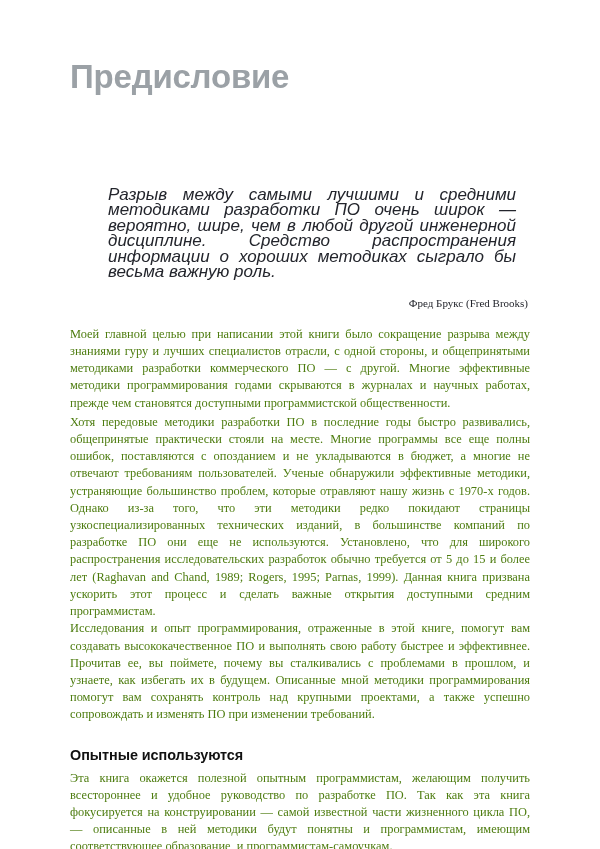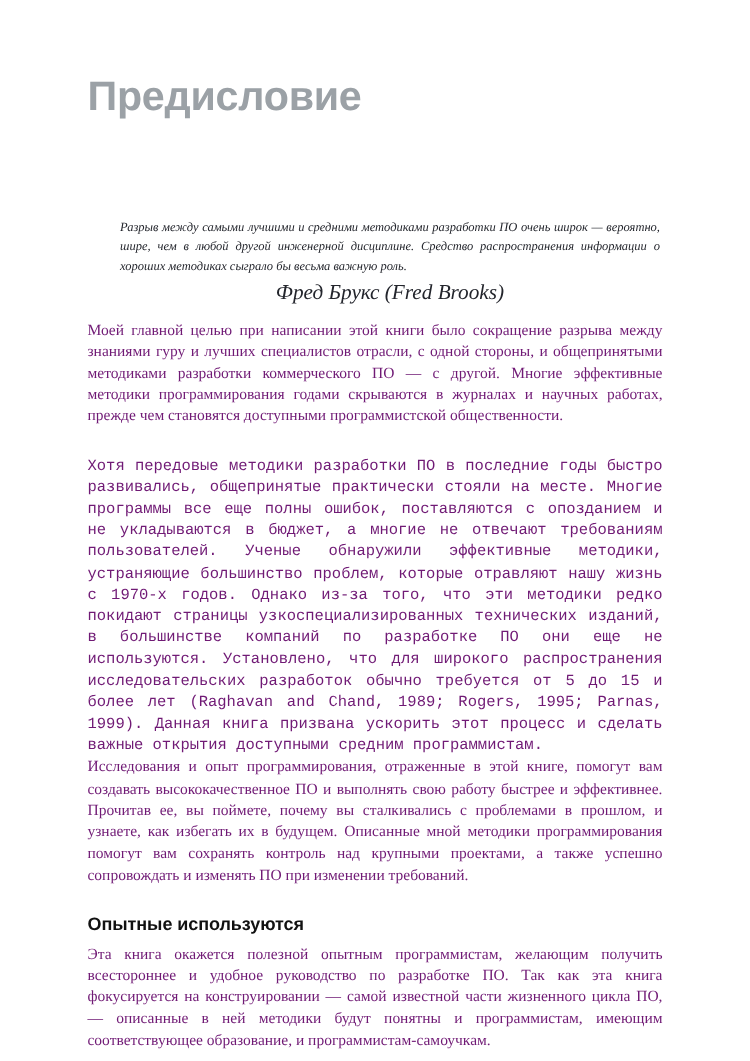--- a/index.html
+++ b/index.html
@@ -45,52 +45,50 @@
   }
 
   
   .epigraph {
     margin: 0;
     padding-top: 79px;
     padding-left: 26px;
     padding-right: 2px;
   }
   .epigraph-text {
-    font-family: Liberation Serif, serif;
+    font-family: Liberation Sans, sans-serif;
     font-style: italic;
-    font-size: 10px;
+    font-size: 17px;
     line-height: 15.4px;
     text-align: justify;
     color: #23252c;
-    margin: 0;
+    margin: 12px;
   }
   .epigraph-attribution {
     font-family: "Liberation Serif", "DejaVu Serif", serif;
-    font-style: italic;
-    font-size: 17px;
+    font-size: 11px;
     line-height: 15.4px;
-    text-align: center;
+    text-align: right;
     color: #23252c;
     margin: 0;
     padding-top: 5px;
   }
 
   
   .body-par {
     font-size: 12.4px;
     line-height: 17.2px;
     text-align: justify;
     text-justify: inter-word;
-    color: #701a75;
+    color: #4d7c0f;
     margin: 0;
     hyphens: manual;
   }
   .body-par + .body-par {
-    margin-top: 23px;
-    font-family: Liberation Mono, monospace;
+    margin-top: 2px;
   }
   .par-block {
     padding-top: 14px;
   }
 
   
   .h-section {
     font-family: "Liberation Sans", "DejaVu Sans", sans-serif;
     font-weight: bold;
     font-size: 19.5px;

